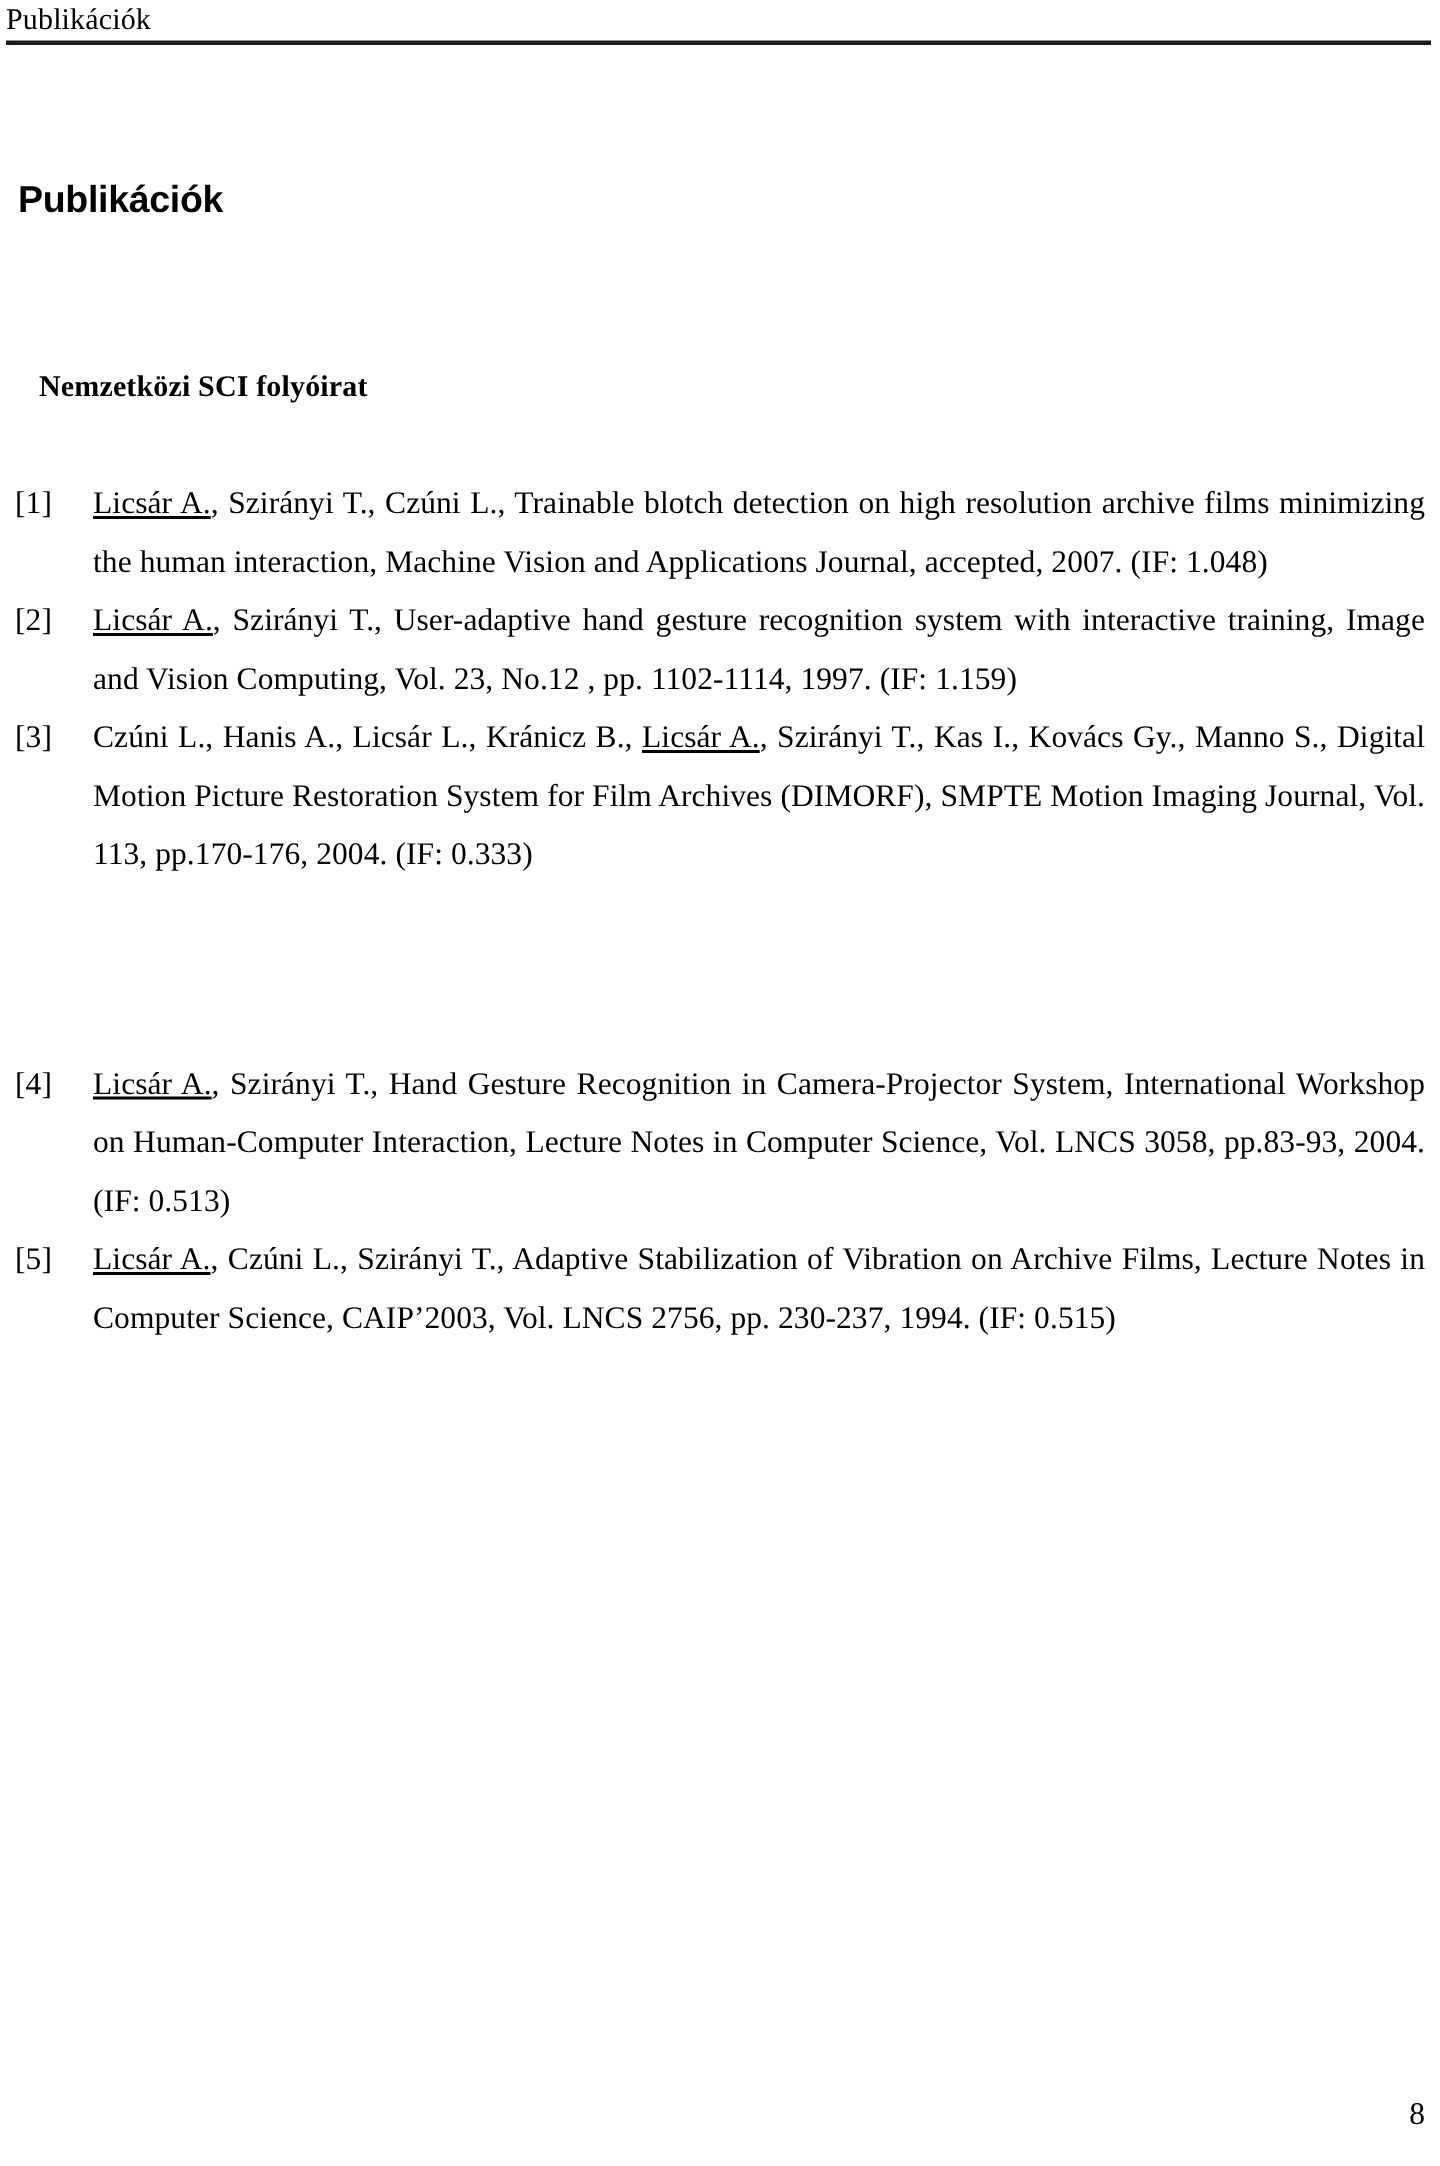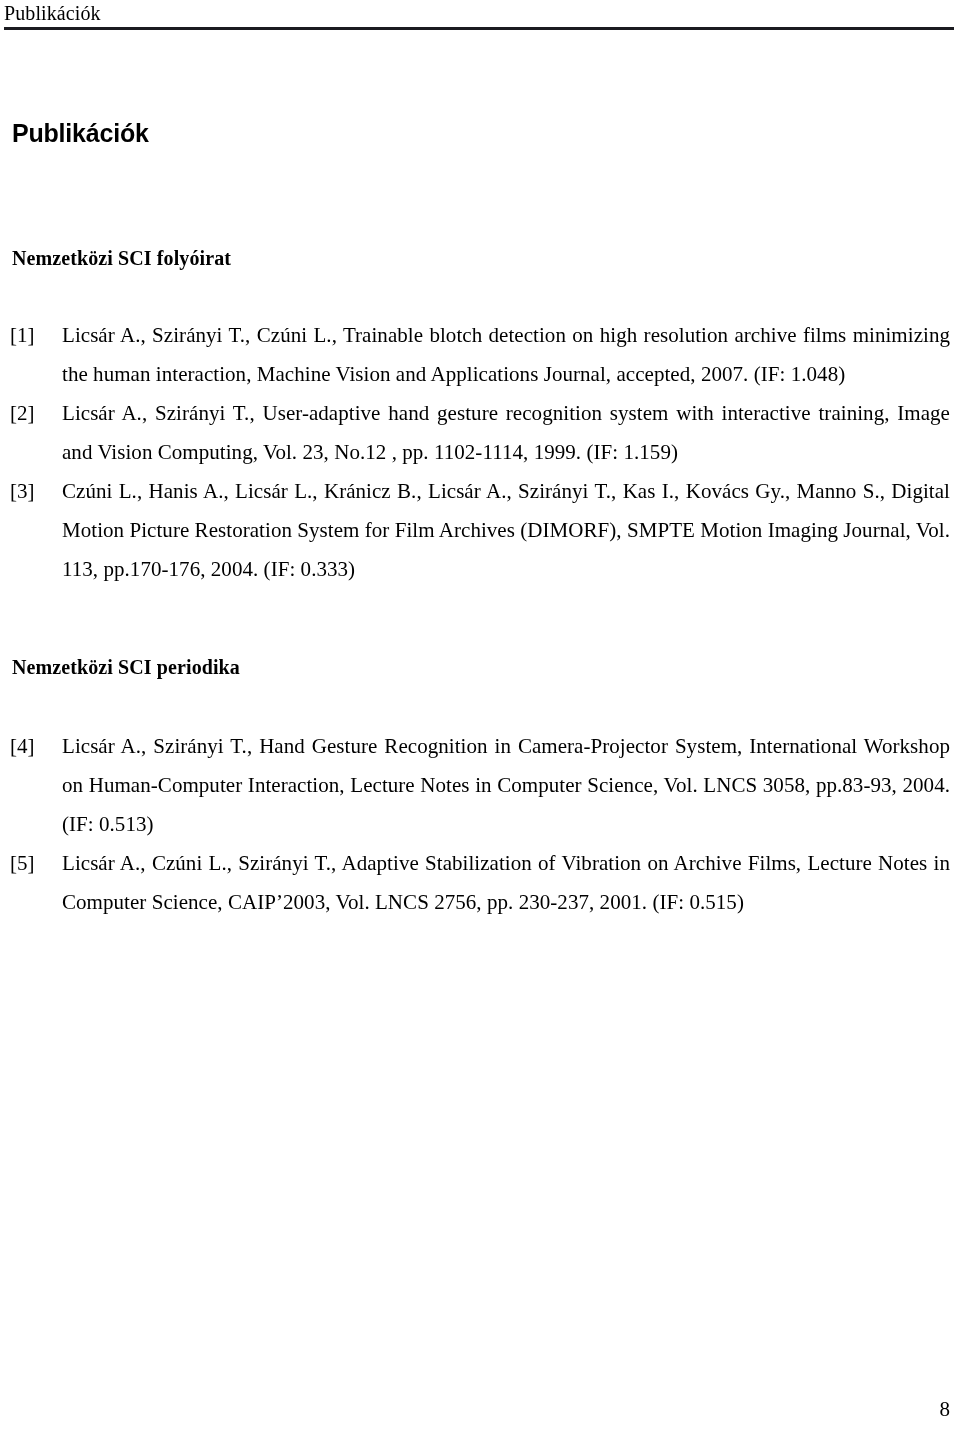--- a/index.html
+++ b/index.html
@@ -57,21 +57,21 @@
     line-height: 30px;
     margin: 0 0 0 2px;
     letter-spacing: -0.2px;
   }
 
   .section-heading {
     font-family: "Liberation Serif", "DejaVu Serif", serif;
     font-weight: bold;
     font-size: 20px;
     line-height: 24px;
-    margin: 0 0 0 2px;
+    margin: 0 0 0 16px;
     letter-spacing: 0.1px;
   }
 
   .spacer-after-title { height: 98px; }
   .spacer-after-heading { height: 46px; }
   .spacer-before-heading2 { height: 66px; }
   .spacer-after-heading2 { height: 48px; }
 
   
   .ref-list {
@@ -93,21 +93,21 @@
     position: absolute;
     left: 0;
     top: 0;
     width: 46px;
     font-size: 21px;
     line-height: 39px;
   }
   .ref-item .ref-body {
     display: block;
   }
-  .uline { }
+  .uline { text-decoration: underline; }
 
   
   .page-number {
     position: absolute;
     right: 10px;
     bottom: 22px;
     font-size: 21px;
     line-height: 26px;
   }
 </style>
@@ -129,40 +129,39 @@
 
   <div class="spacer-after-heading"></div>
 
   <ol class="ref-list">
     <li class="ref-item">
       <span class="ref-num">[1]</span>
       <span class="ref-body"><span class="uline">Licsár A.</span><span>, Szirányi T., Czúni L., Trainable blotch detection on high resolution archive films minimizing the human interaction, Machine Vision and Applications Journal, accepted, 2007. (IF: 1.048)</span></span>
     </li>
     <li class="ref-item">
       <span class="ref-num">[2]</span>
-      <span class="ref-body"><span class="uline">Licsár A.</span><span>, Szirányi T., User-adaptive hand gesture recognition system with interactive training, Image and Vision Computing, Vol. 23, No.12 , pp. 1102-1114, 1999. (IF: 1.159)</span></span>
+      <span class="ref-body"><span class="uline">Licsár A.</span><span>, Szirányi T., User-adaptive hand gesture recognition system with interactive training, Image and Vision Computing, Vol. 23, No.12 , pp. 1102-1114, 1997. (IF: 1.159)</span></span>
     </li>
     <li class="ref-item">
       <span class="ref-num">[3]</span>
       <span class="ref-body"><span>Czúni L., Hanis A., Licsár L., Kránicz B., </span><span class="uline">Licsár A.</span><span>, Szirányi T., Kas I., Kovács Gy., Manno S., Digital Motion Picture Restoration System for Film Archives (DIMORF), SMPTE Motion Imaging Journal, Vol. 113, pp.170-176, 2004. (IF: 0.333)</span></span>
     </li>
   </ol>
 
   <div class="spacer-before-heading2"></div>
 
-  <h2 class="section-heading">Nemzetközi SCI periodika</h2>
 
   <div class="spacer-after-heading2"></div>
 
   <ol class="ref-list">
     <li class="ref-item">
       <span class="ref-num">[4]</span>
       <span class="ref-body"><span class="uline">Licsár A.</span><span>, Szirányi T., Hand Gesture Recognition in Camera-Projector System, International Workshop on Human-Computer Interaction, Lecture Notes in Computer Science, Vol. LNCS 3058, pp.83-93, 2004. (IF: 0.513)</span></span>
     </li>
     <li class="ref-item">
       <span class="ref-num">[5]</span>
-      <span class="ref-body"><span class="uline">Licsár A.</span><span>, Czúni L., Szirányi T., Adaptive Stabilization of Vibration on Archive Films, Lecture Notes in Computer Science, CAIP’2003, Vol. LNCS 2756, pp. 230-237, 2001. (IF: 0.515)</span></span>
+      <span class="ref-body"><span class="uline">Licsár A.</span><span>, Czúni L., Szirányi T., Adaptive Stabilization of Vibration on Archive Films, Lecture Notes in Computer Science, CAIP’2003, Vol. LNCS 2756, pp. 230-237, 1994. (IF: 0.515)</span></span>
     </li>
   </ol>
 
 </div>
 
 <div class="page-number">8</div>
 
 </body></html>

